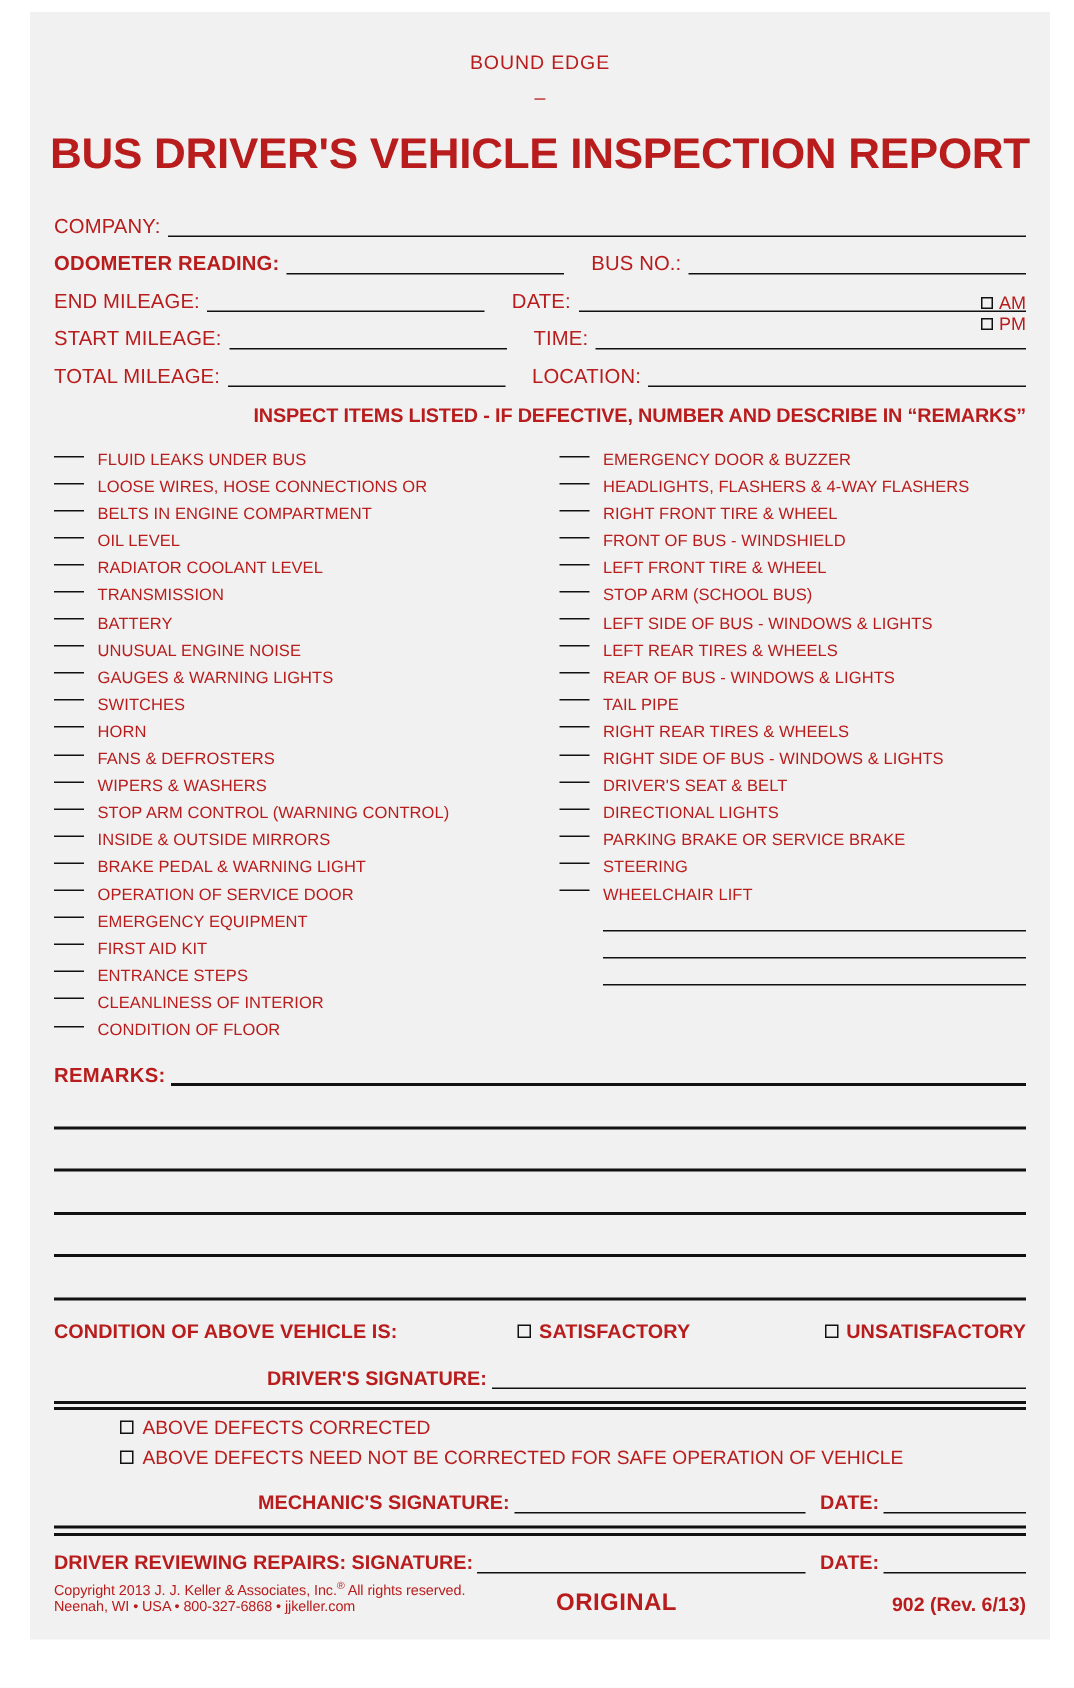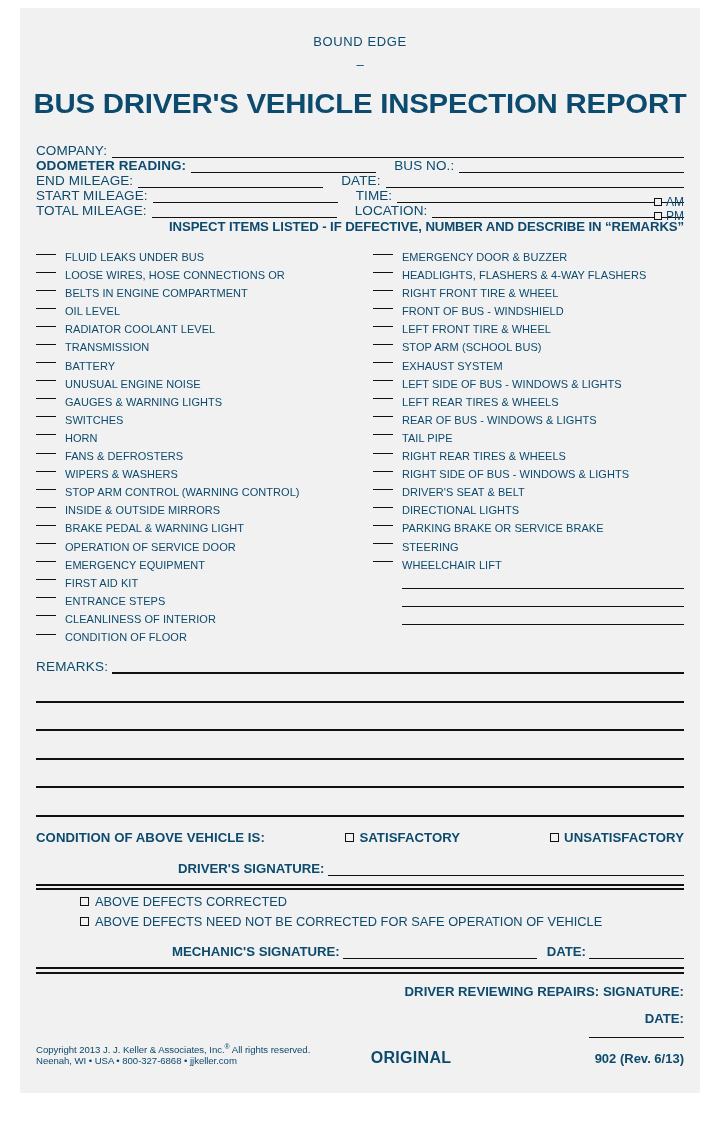--- a/index.html
+++ b/index.html
@@ -15,21 +15,21 @@
   }
   .page {
     position: absolute;
     left: 20px;
     top: 8px;
     width: 680px;
     height: 1085px;
     background: #f1f1f1;
     box-sizing: border-box;
     padding: 0;
-    color: #0c4a6e;
+    color: #b91c1c;
   }
   .inner {
     position: absolute;
     left: 16px;
     right: 16px;
     top: 0;
     bottom: 0;
   }
 
   
@@ -57,21 +57,21 @@
   }
 
   
   .fields {
     margin-top: 24px;
     position: relative;
   }
   .frow {
     display: flex;
     align-items: center;
-    margin-bottom: 1px;
+    margin-bottom: 11px;
     font-size: 13.5px;
     letter-spacing: 0.1px;
   }
   .fcell {
     display: flex;
     align-items: flex-end;
     flex: 0 0 auto;
   }
   .fcell.grow { flex: 1 1 auto; }
   .flabel {
@@ -156,21 +156,21 @@
   .ck-long.indent { padding-left: 29px; }
 
   
   .remarks {
     margin-top: 13px;
   }
   .remarks-first {
     display: flex;
     align-items: flex-end;
     font-size: 13.5px;
-    font-weight: normal;
+    font-weight: bold;
     letter-spacing: 0.2px;
   }
   .remarks-first .rline {
     flex: 1 1 auto;
     border-bottom: 2px solid #111;
     margin-left: 4px;
     height: 11px;
   }
   .rule-line {
     border-bottom: 2px solid #111;
@@ -245,21 +245,20 @@
   .mech-row .mline.m1 { flex: 1 1 auto; }
   .mech-row .mline.m2 { flex: 0 0 auto; width: 95px; }
   .mech-row .gap { width: 10px; flex: 0 0 auto; }
 
   .review-row {
     display: flex;
     align-items: flex-end;
     margin-top: 10px;
     font-size: 13.2px;
     font-weight: bold;
-    flex-direction: column;
   }
   .review-row .rvline {
     border-bottom: 1.8px solid #111;
     height: 11px;
     margin-left: 3px;
   }
   .review-row .rvline.r1 { flex: 1 1 auto; }
   .review-row .rvline.r2 { flex: 0 0 auto; width: 95px; }
   .review-row .gap { width: 10px; flex: 0 0 auto; }
 
@@ -484,24 +483,20 @@
             <span class="ck-blank"></span>
             <span>FRONT OF BUS - WINDSHIELD</span>
           </div>
       <div class="ck-item">
             <span class="ck-blank"></span>
             <span>LEFT FRONT TIRE &amp; WHEEL</span>
           </div>
       <div class="ck-item">
             <span class="ck-blank"></span>
             <span>STOP ARM (SCHOOL BUS)</span>
-          </div>
-      <div class="ck-item">
-            <span class="ck-blank"></span>
-            <span>EXHAUST SYSTEM</span>
           </div>
       <div class="ck-item">
             <span class="ck-blank"></span>
             <span>LEFT SIDE OF BUS - WINDOWS &amp; LIGHTS</span>
           </div>
       <div class="ck-item">
             <span class="ck-blank"></span>
             <span>LEFT REAR TIRES &amp; WHEELS</span>
           </div>
       <div class="ck-item">

